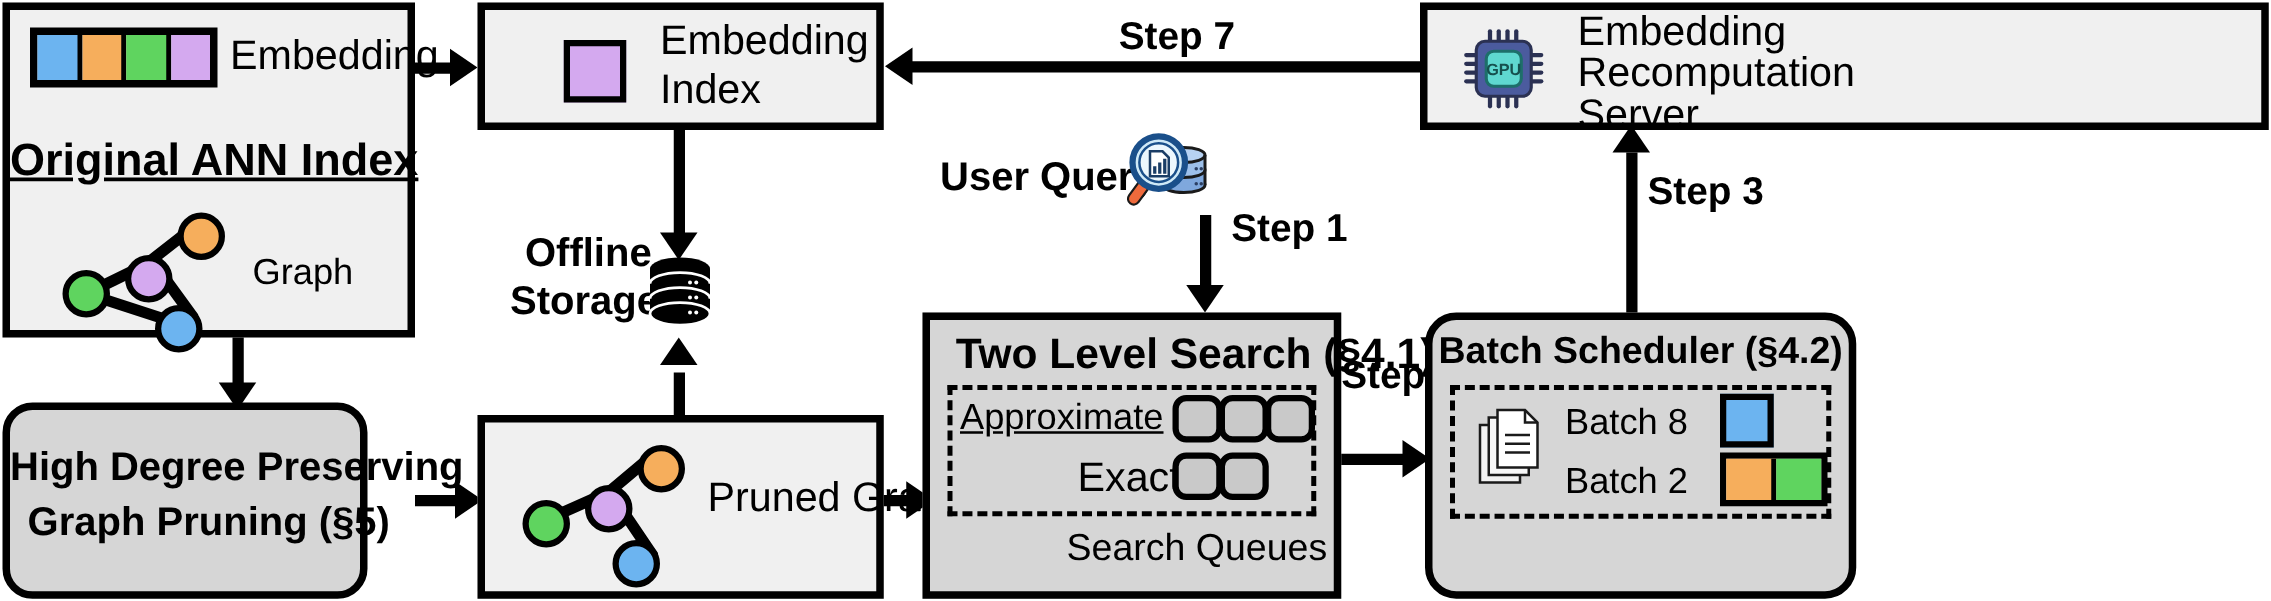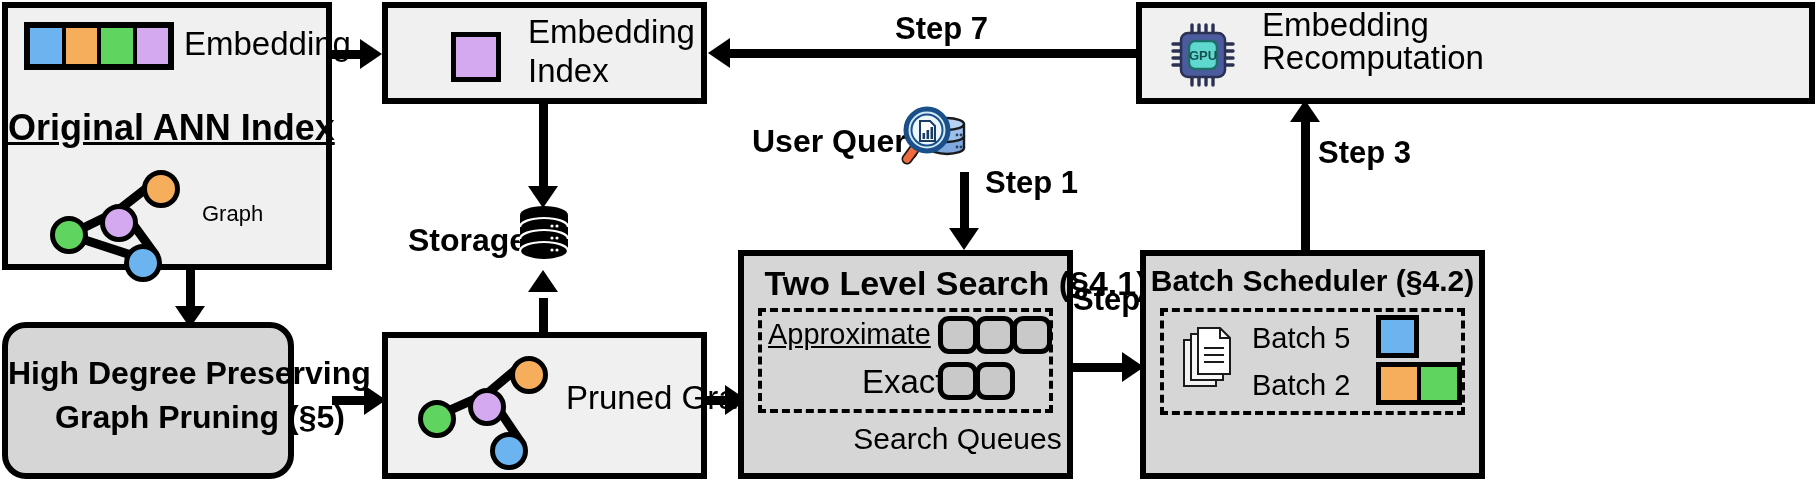--- a/index.html
+++ b/index.html
@@ -116,46 +116,47 @@
       <div class="gedge" style="left:36px; top:58px; width:58px; transform:rotate(-26deg);"></div>
       <div class="gedge" style="left:80px; top:36px; width:52px; transform:rotate(-38deg);"></div>
       <div class="gedge" style="left:88px; top:40px; width:50px; transform:rotate(54deg);"></div>
       <div class="gedge" style="left:36px; top:62px; width:88px; transform:rotate(18deg);"></div>
       <div class="gnode" style="left:104px; top:0px; width:38px; height:38px; background:#f6ae5c;"></div>
       <div class="gnode" style="left:62px; top:34px; width:38px; height:38px; background:#d4a9ef;"></div>
       <div class="gnode" style="left:12px; top:46px; width:38px; height:38px; background:#5fd45f;"></div>
       <div class="gnode" style="left:86px; top:74px; width:38px; height:38px; background:#6cb4f0;"></div>
     </div>
 
-    <div class="lbl" style="left:194px; top:194px; font-size:22px;">Graph</div>
+    <div class="lbl" style="left:194px; top:194px; font-size:29px;">Graph</div>
   </div>
 
   <div class="line" style="left:186px; top:270px; width:9px; height:42px;"></div>
   <div class="arrowhead ah-down" style="left:175px; top:306px;"></div>
 
   <div class="box shaded" style="left:2px; top:322px; width:292px; height:157px;border-radius:24px;">
     <div class="lbl bold ctr" style="left:0; top:28px; width:318px; font-size:32px;">High Degree Preserving</div>
-    <div class="lbl bold ctr" style="left:0; top:72px; width:318px; font-size:32px;margin-left:33px;">Graph Pruning (§5)</div>
+    <div class="lbl bold ctr" style="left:0; top:72px; width:318px; font-size:32px;">Graph Pruning (§5)</div>
   </div>
 
   <div class="line" style="left:332px; top:50px; width:34px; height:9px;"></div>
   <div class="arrowhead ah-right" style="left:360px; top:39px;"></div>
 
   <div class="line" style="left:332px; top:396px; width:40px; height:9px;"></div>
   <div class="arrowhead ah-right" style="left:364px; top:385px;"></div>
 
   <div class="box" style="left:382px; top:2px; width:325px; height:102px;">
     <div class="swatch" style="left:63px; top:24px; width:50px; height:50px; background:#d4a9ef;"></div>
     <div class="lbl" style="left:140px; top:6px; font-size:33px;">Embedding</div>
     <div class="lbl" style="left:140px; top:45px; font-size:33px;">Index</div>
   </div>
 
   <div class="line" style="left:539px; top:104px; width:9px; height:88px;"></div>
   <div class="arrowhead ah-down" style="left:528px; top:186px;"></div>
 
+  <div class="lbl bold" style="left:420px; top:185px; font-size:32px; text-align:right; width:98px;">Offline</div>
   <div class="lbl bold" style="left:408px; top:223px; font-size:32px; text-align:right; width:110px;">Storage</div>
 
   <div style="position:absolute; left:519px; top:205px; width:50px; height:58px;">
     <svg width="50" height="58" viewBox="0 0 50 58">
       <ellipse cx="25" cy="10" rx="24" ry="9" fill="#000"></ellipse>
       <rect x="1" y="10" width="48" height="12" fill="#000"></rect>
       <ellipse cx="25" cy="22" rx="24" ry="9" fill="#000" stroke="#fff" stroke-width="2.2"></ellipse>
       <rect x="1" y="22" width="48" height="12" fill="#000"></rect>
       <ellipse cx="25" cy="34" rx="24" ry="9" fill="#000" stroke="#fff" stroke-width="2.2"></ellipse>
       <rect x="1" y="34" width="48" height="12" fill="#000"></rect>
@@ -238,38 +239,38 @@
       <div class="qslot" style="left:213px; top:50px; width:40px; height:38px;"></div>
     </div>
 
     <div class="lbl ctr" style="left:0; top:166px; width:365px; font-size:30px;margin-left:31px;">Search Queues</div>
   </div>
 
   <div class="line" style="left:1073px; top:363px; width:57px; height:9px;"></div>
   <div class="arrowhead ah-right" style="left:1122px; top:352px;"></div>
   <div class="lbl bold" style="left:1073px; top:283px; font-size:31px;">Step 2</div>
 
-  <div class="box shaded" style="left:1140px; top:250px; width:345px; height:229px;">
+  <div class="box shaded" style="left:1140px; top:250px; width:345px; height:229px;border-radius:25px;">
     <div class="lbl bold ctr" style="left:0; top:8px; width:333px; font-size:30px;">Batch Scheduler (§4.2)</div>
 
     <div class="dashed" style="left:14px; top:52px; width:305px; height:107px;">
 
       <div style="position:absolute; left:16px; top:14px; width:56px; height:66px;">
         <svg width="56" height="66" viewBox="0 0 56 66">
           <path d="M4 14 h22 l10 10 v36 h-32 z" fill="#f2f2f2" stroke="#1a1a1a" stroke-width="2"></path>
           <path d="M11 8 h22 l10 10 v36 h-32 z" fill="#f7f7f7" stroke="#1a1a1a" stroke-width="2"></path>
           <path d="M18 2 h22 l10 10 v36 h-32 z" fill="#ffffff" stroke="#1a1a1a" stroke-width="2"></path>
           <path d="M40 2 v10 h10" fill="none" stroke="#1a1a1a" stroke-width="2"></path>
           <line x1="24" y1="22" x2="44" y2="22" stroke="#1a1a1a" stroke-width="2"></line>
           <line x1="24" y1="29" x2="44" y2="29" stroke="#1a1a1a" stroke-width="2"></line>
           <line x1="24" y1="36" x2="44" y2="36" stroke="#1a1a1a" stroke-width="2"></line>
         </svg>
       </div>
 
-      <div class="lbl" style="left:88px; top:10px; font-size:29px;">Batch 5</div>
+      <div class="lbl" style="left:88px; top:10px; font-size:29px;">Batch 8</div>
       <div class="swatch" style="left:212px; top:3px; width:43px; height:43px; background:#6cb4f0;"></div>
 
       <div class="lbl" style="left:88px; top:57px; font-size:29px;">Batch 2</div>
       <div style="position:absolute; left:212px; top:50px; width:86px; height:43px; border:5px solid #000; box-sizing:border-box; display:flex;">
         <div style="flex:1; background:#f6ae5c; border-right:4px solid #000;"></div>
         <div style="flex:1; background:#5fd45f;"></div>
       </div>
     </div>
 
   </div>
@@ -299,19 +300,20 @@
           <line x1="53" y1="36" x2="63" y2="36"></line>
             <line x1="53" y1="43" x2="63" y2="43"></line>
         </g>
         <rect x="11" y="11" width="44" height="44" rx="7" fill="#4b5b9e" stroke="#2b3153" stroke-width="2.5"></rect>
         <rect x="19" y="19" width="28" height="28" rx="6" fill="#5fd8d0" stroke="#1d6f6a" stroke-width="2.5"></rect>
         <text x="33" y="38" font-family="'Liberation Sans', sans-serif" font-size="13" font-weight="bold" text-anchor="middle" fill="#16504e">GPU</text>
       </svg>
     </div>
     <div class="lbl" style="left:120px; top:-1px; font-size:33px;">Embedding</div>
     <div class="lbl" style="left:120px; top:32px; font-size:33px;">Recomputation</div>
+    <div class="lbl" style="left:120px; top:65px; font-size:33px;">Server</div>
   </div>
 
   <div class="line" style="left:716px; top:49px; width:424px; height:9px;"></div>
   <div class="arrowhead ah-left" style="left:708px; top:38px;"></div>
   <div class="lbl bold" style="left:895px; top:12px; font-size:31px;">Step 7</div>
 
 </div>
 
 </body></html>

